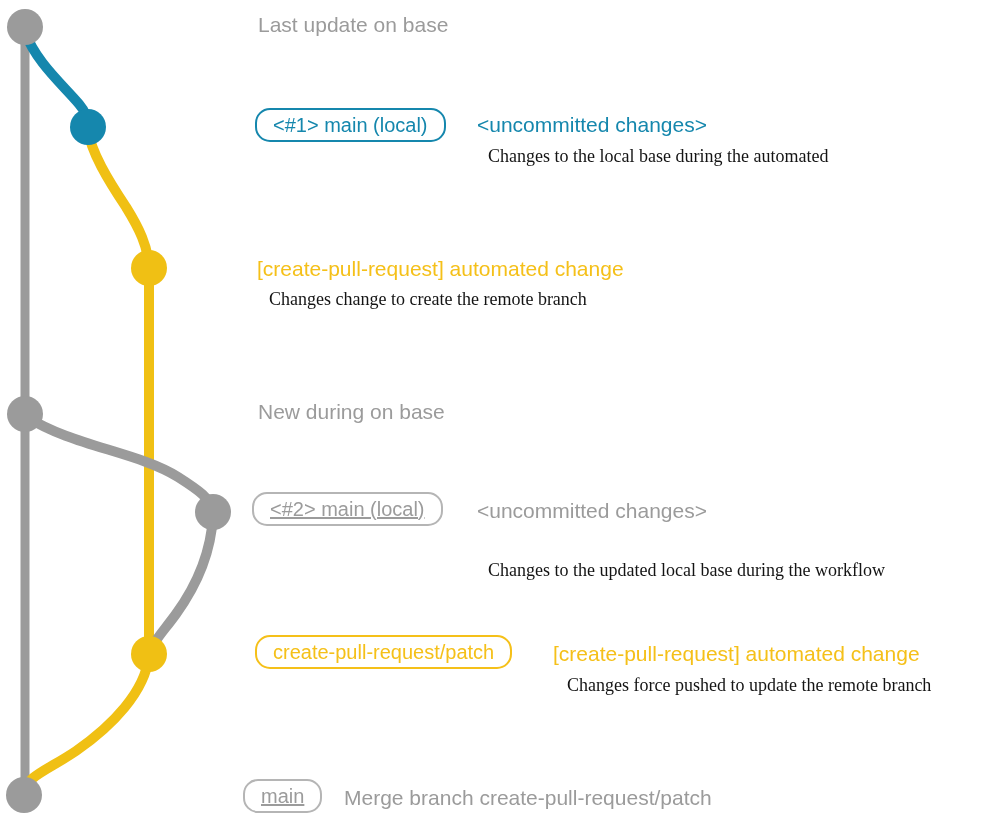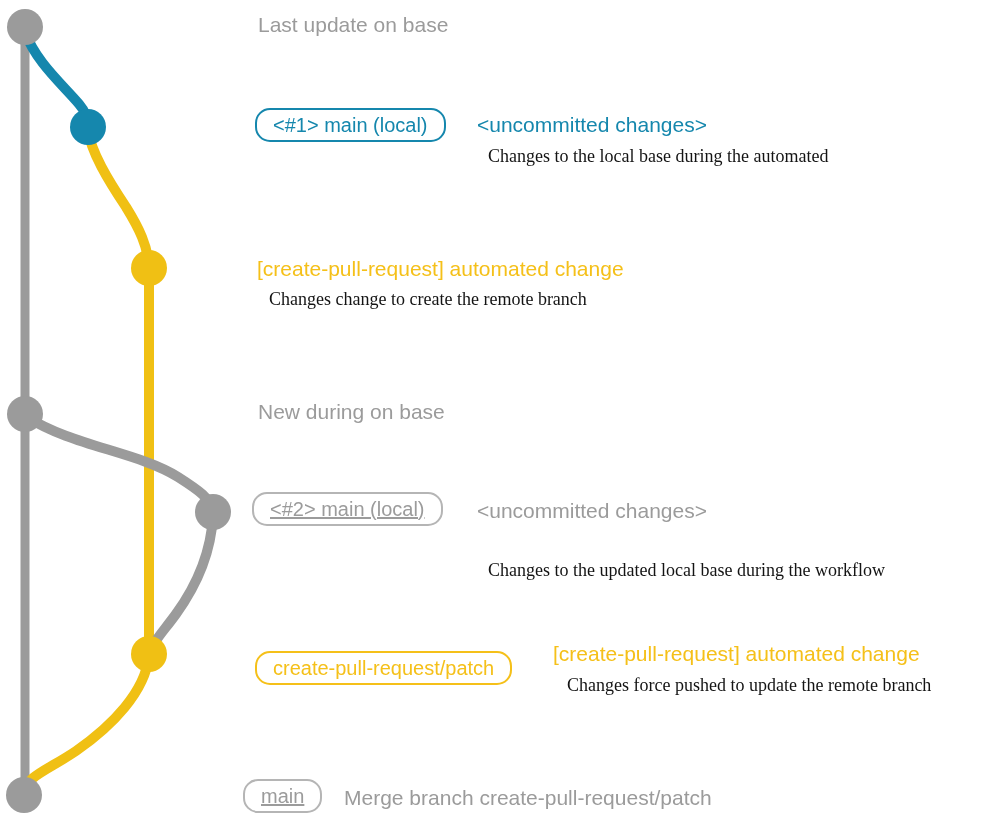--- a/index.html
+++ b/index.html
@@ -101,18 +101,18 @@
 
 <div class="note yellow" style="left:257px; top:257px;">[create-pull-request] automated change</div>
 <div class="desc" style="left:269px; top:289px;">Changes change to create the remote branch</div>
 
 <div class="note" style="left:258px; top:400px;">New during on base</div>
 
 <div class="branch-label gray" style="left:252px; top:492px;">&lt;#2&gt; main (local)</div>
 <div class="note" style="left:477px; top:499px;">&lt;uncommitted changes&gt;</div>
 <div class="desc" style="left:488px; top:533px;margin-top:27px;">Changes to the updated local base during the workflow</div>
 
-<div class="branch-label yellow" style="left:255px; top:635px;margin-top:16px;">create-pull-request/patch</div>
+<div class="branch-label yellow" style="left:255px; top:635px;">create-pull-request/patch</div>
 <div class="note yellow" style="left:553px; top:642px;">[create-pull-request] automated change</div>
 <div class="desc" style="left:567px; top:675px;">Changes force pushed to update the remote branch</div>
 
 <div class="branch-label gray" style="left:243px; top:779px;">main</div>
 <div class="note" style="left:344px; top:786px;">Merge branch create-pull-request/patch</div>
 
 </body></html>

